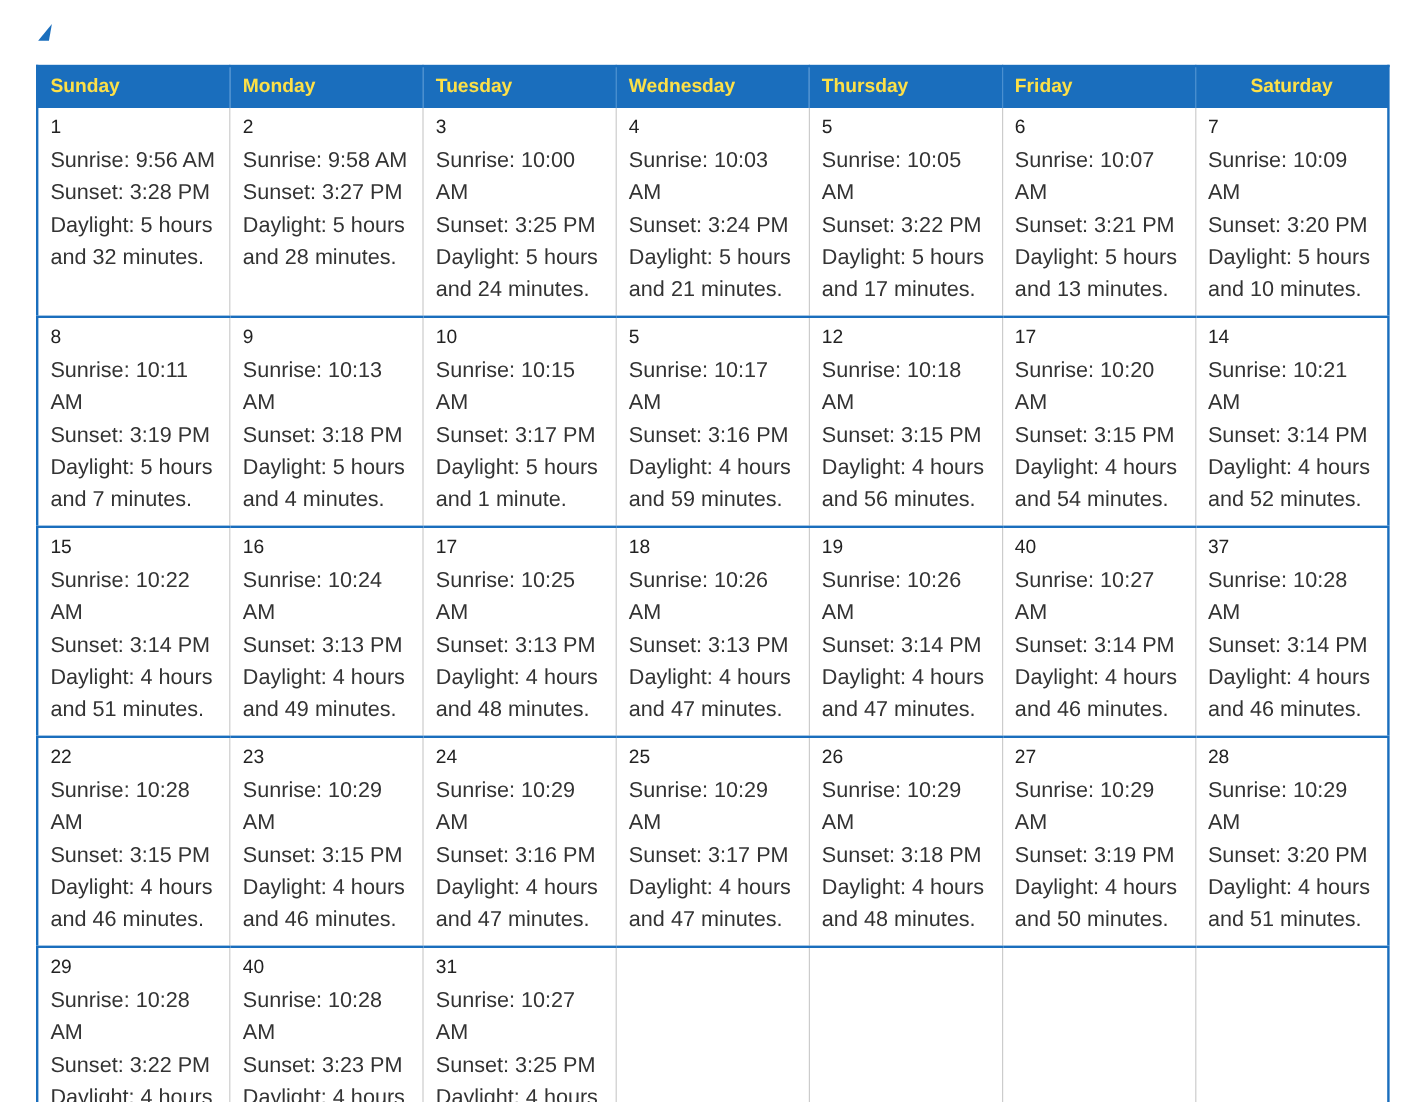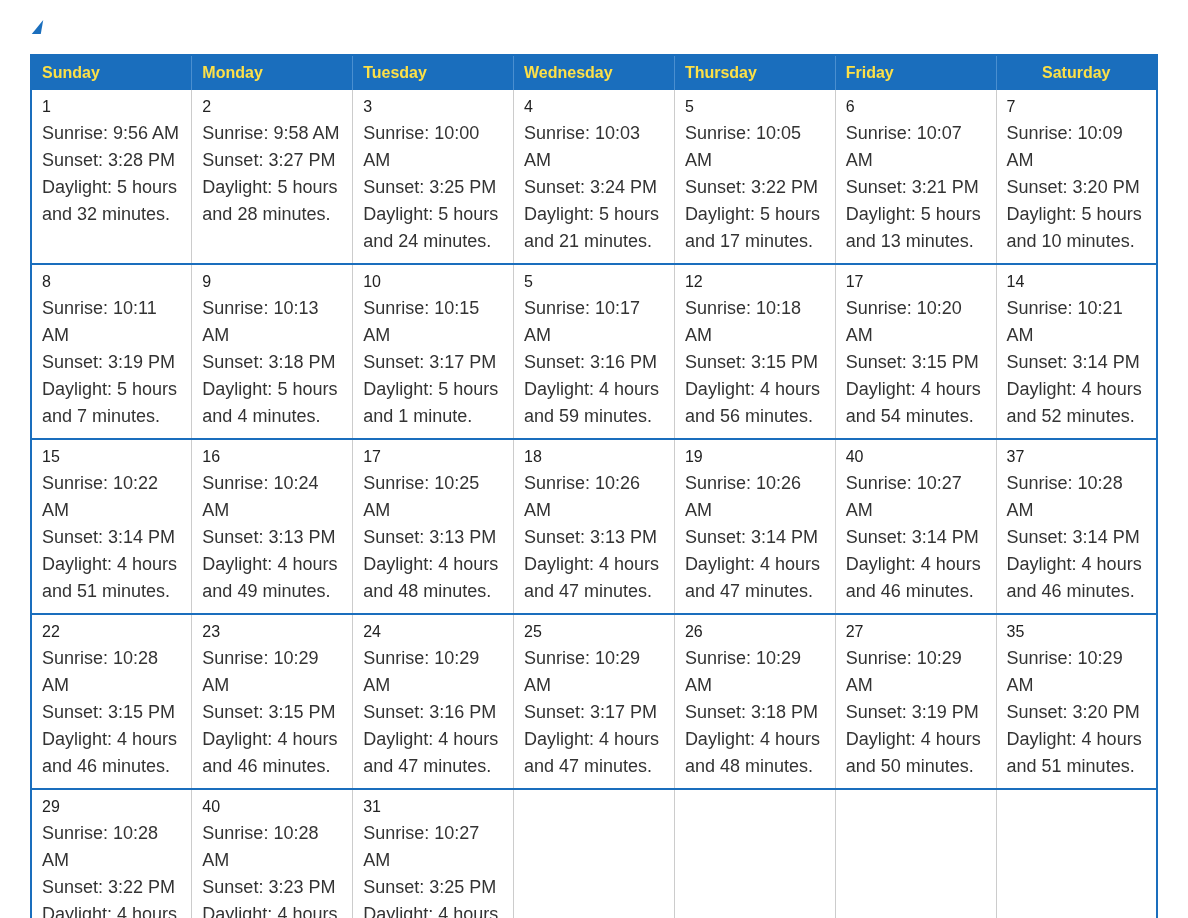--- a/index.html
+++ b/index.html
@@ -348,21 +348,21 @@
         </td>
         <td>
           <span class="day-number">27</span>
         <div class="day-info">
           Sunrise: 10:29 AM<br>
           Sunset: 3:19 PM<br>
           Daylight: 4 hours and 50 minutes.
         </div>
         </td>
         <td>
-          <span class="day-number">35</span>
+          <span class="day-number">28</span>
         <div class="day-info">
           Sunrise: 10:29 AM<br>
           Sunset: 3:20 PM<br>
           Daylight: 4 hours and 51 minutes.
         </div>
         </td>
       </tr>
       <tr>
         <td>
           <span class="day-number">29</span>

